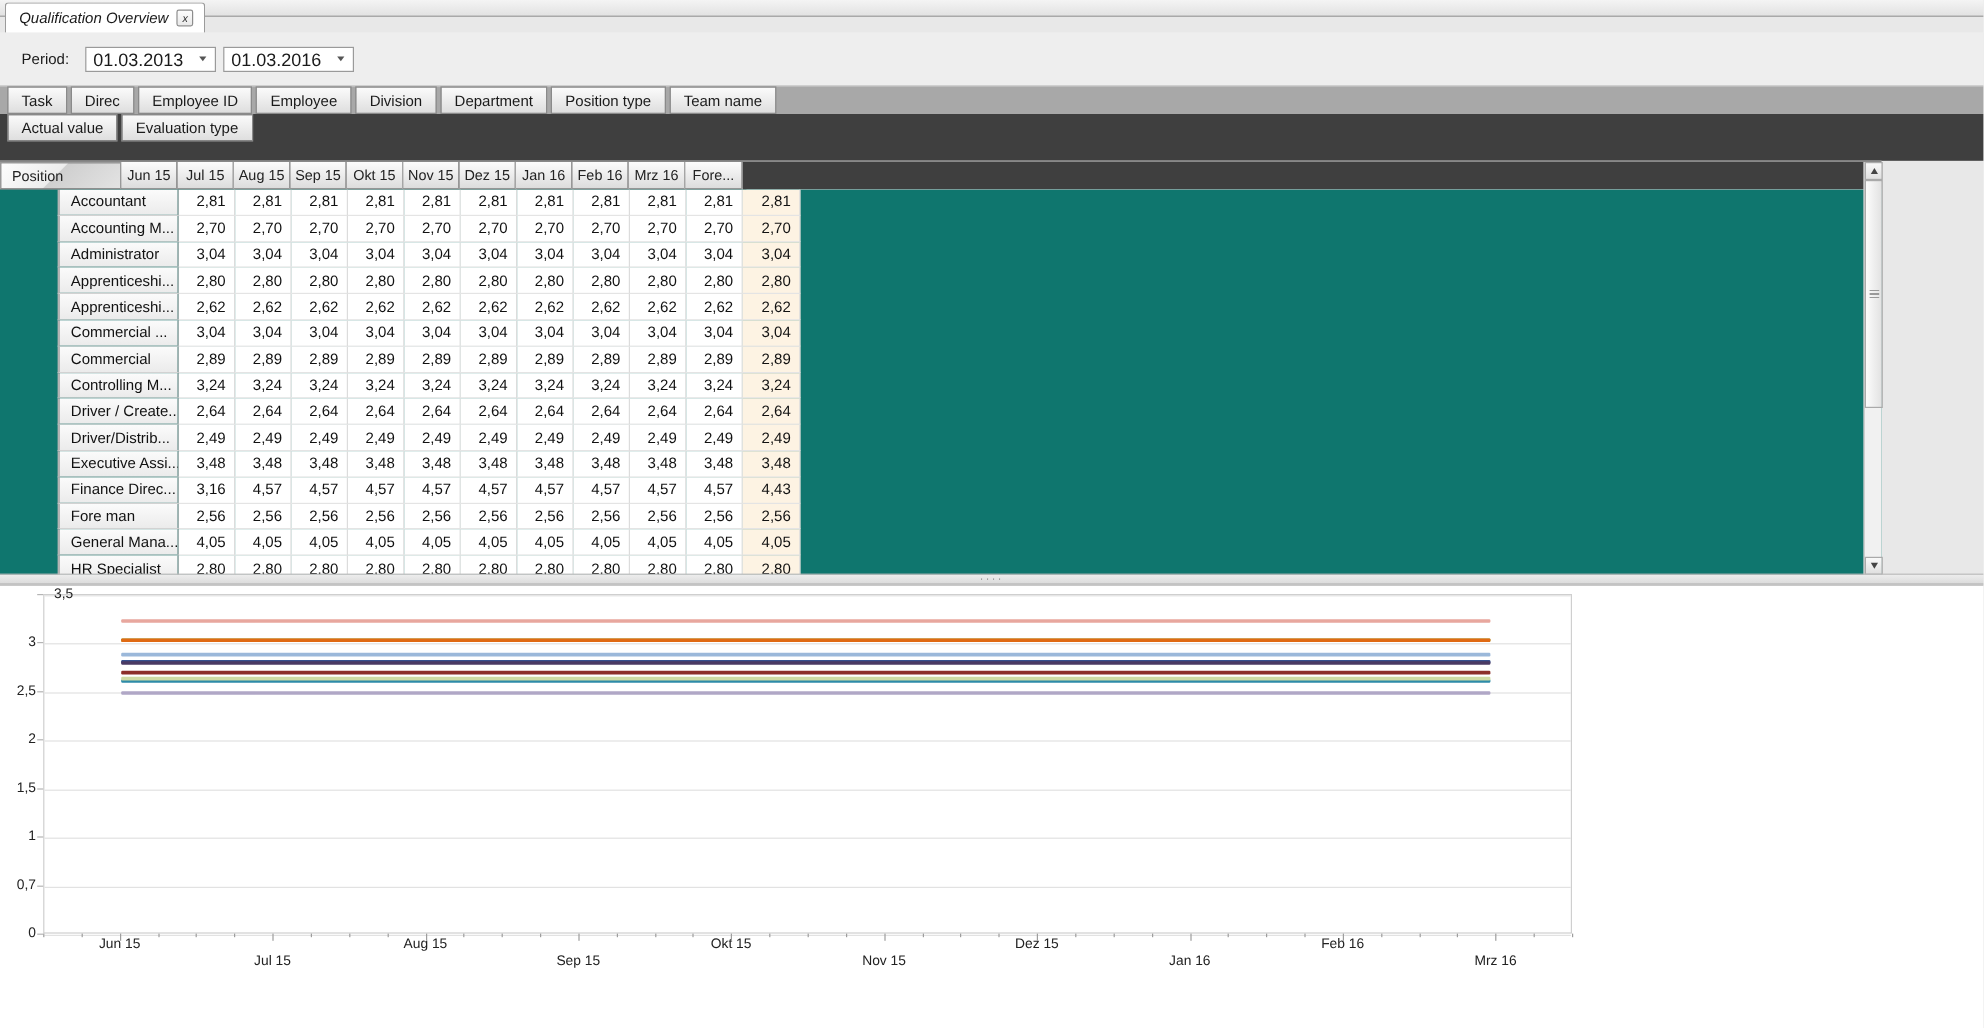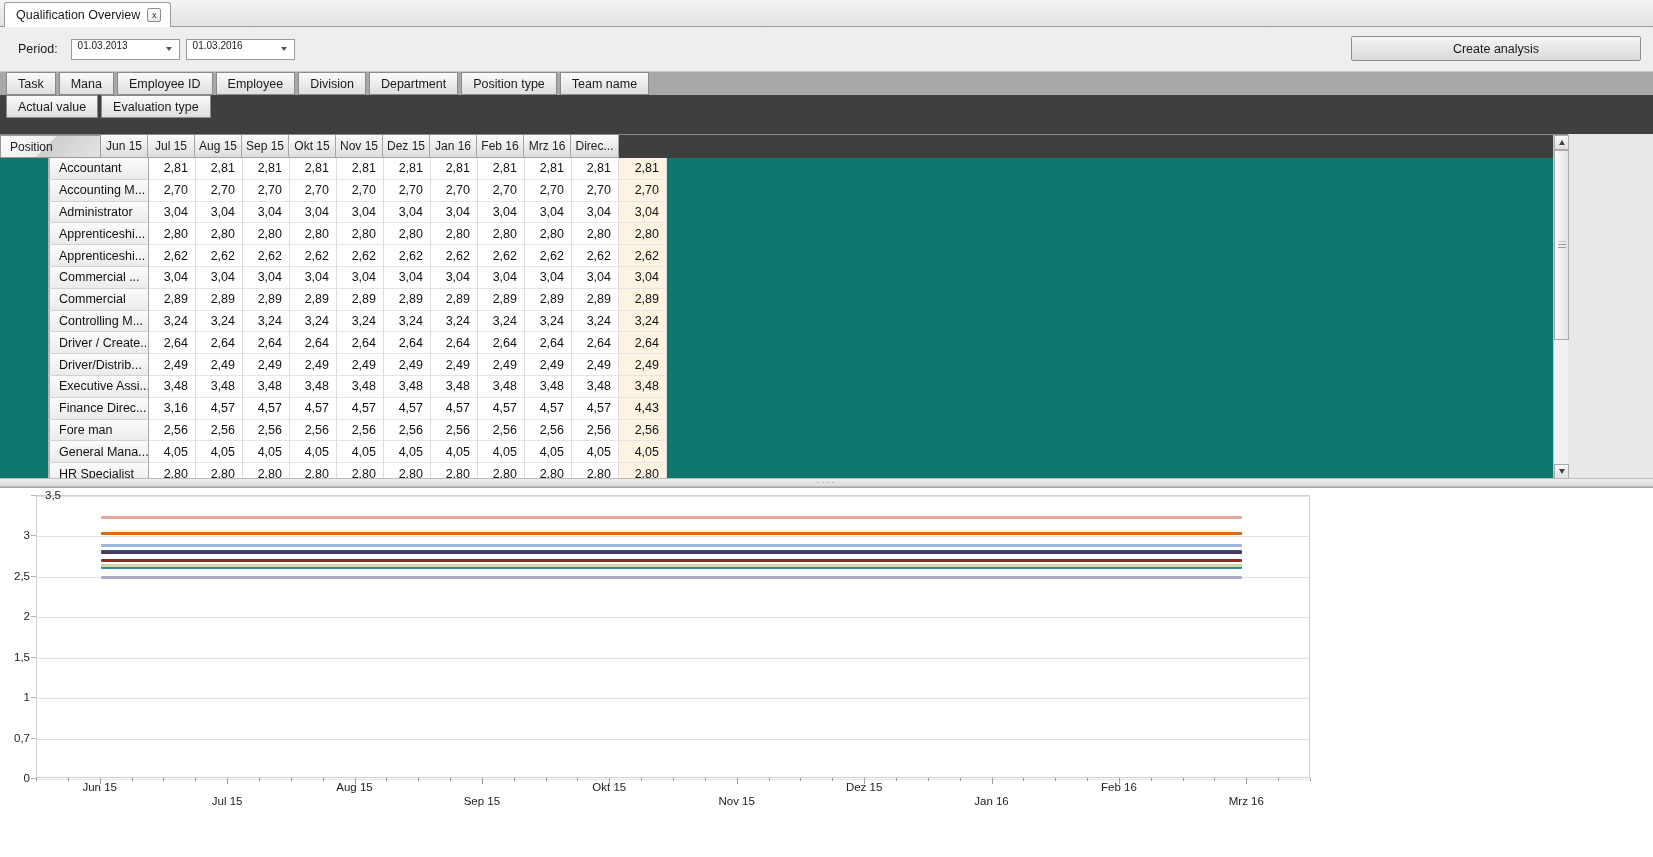--- a/index.html
+++ b/index.html
@@ -9,23 +9,24 @@
     overflow: hidden;
     font-family: "Liberation Sans", sans-serif;
     font-size: 12px;
     color: #1a1a1a;
     background: #f0f0f0;
   }
   #app { position: relative; width: 1653px; height: 857px; background: #e8e8e8; }
 
   
   .tabstrip {
-    position: absolute; left: 0; top: 0; width: 1653px; height: 27px;
+    position: absolute; left: 0; top: 0; width: 1653px; height: 14px;
     background: linear-gradient(#f4f4f4, #e2e2e2);
     border-bottom: 1px solid #9a9a9a;
+    font-style: italic;
   }
   .tab {
     position: absolute; left: 4px; top: 2px; height: 26px;
     display: flex; align-items: center; gap: 7px;
     padding: 0 9px 0 11px;
     background: #ffffff;
     border: 1px solid #9b9b9b; border-bottom: 1px solid #ffffff;
     border-radius: 3px 3px 0 0;
     font-size: 12.5px;
   }
@@ -41,22 +42,22 @@
   .period-bar {
     position: absolute; left: 0; top: 27px; width: 1653px; height: 45px;
     background: #eeeeee;
     border-bottom: 1px solid #c8c8c8;
     display: flex; align-items: center;
   }
   .period-label { margin-left: 18px; margin-right: 13px; font-size: 12.5px; }
   .combo {
     position: relative; height: 21px; width: 109px;
     background: #fff; border: 1px solid #9a9a9a;
-    display: flex; align-items: flex-start;
-    padding-left: 6px; font-size: 10px;
+    display: flex; align-items: flex-end;
+    padding-left: 6px; font-size: 15px;
     margin-right: 6px;
   }
   .combo .arrow {
     position: absolute; right: 7px; top: 50%; transform: translateY(-50%);
     width: 0; height: 0;
     border-left: 3.5px solid transparent; border-right: 3.5px solid transparent;
     border-top: 4px solid #555;
   }
   .create-btn {
     position: absolute; right: 12px; top: 9px;
@@ -206,31 +207,28 @@
   <div class="period-bar">
     <span class="period-label">Period:</span>
     <div class="combo">
       <span>01.03.2013</span>
       <span class="arrow"></span>
     </div>
     <div class="combo">
       <span>01.03.2016</span>
       <span class="arrow"></span>
     </div>
-    <div class="create-btn">
-      <span>Create analysis</span>
-    </div>
   </div>
 
   <div class="chip-row row1" id="chipRow1">
       <div class="chip">
         <span>Task</span>
       </div>
       <div class="chip">
-        <span>Mana</span>
+        <span>Direc</span>
       </div>
       <div class="chip">
         <span>Employee ID</span>
       </div>
       <div class="chip">
         <span>Employee</span>
       </div>
       <div class="chip">
         <span>Division</span>
       </div>
@@ -282,21 +280,21 @@
         <div class="hcell mon">
           <span>Jan 16</span>
         </div>
         <div class="hcell mon">
           <span>Feb 16</span>
         </div>
         <div class="hcell mon">
           <span>Mrz 16</span>
         </div>
         <div class="hcell mon wide">
-          <span>Direc...</span>
+          <span>Fore...</span>
         </div>
       </div>
     <div class="grid-blank"></div>
     <div class="grid-body" id="gridBody">
         <div class="grow">
           <div class="gcell rowhdr">
             <span>Accountant</span>
           </div>
           <div class="gcell val">2,81</div>
           <div class="gcell val">2,81</div>

